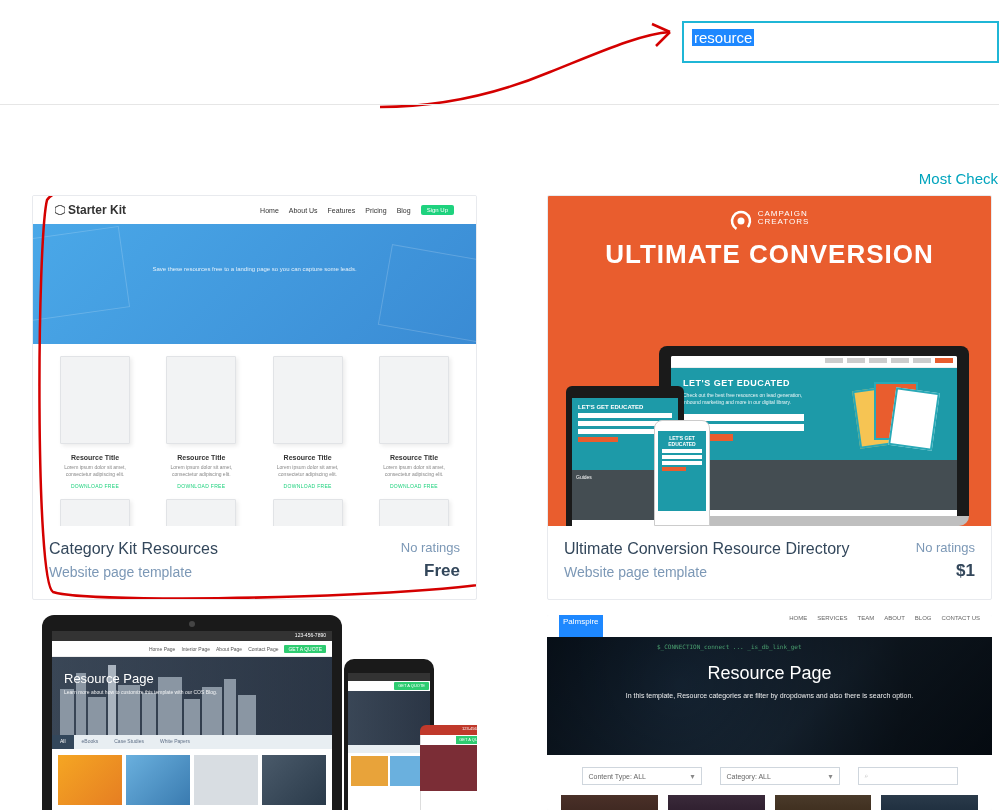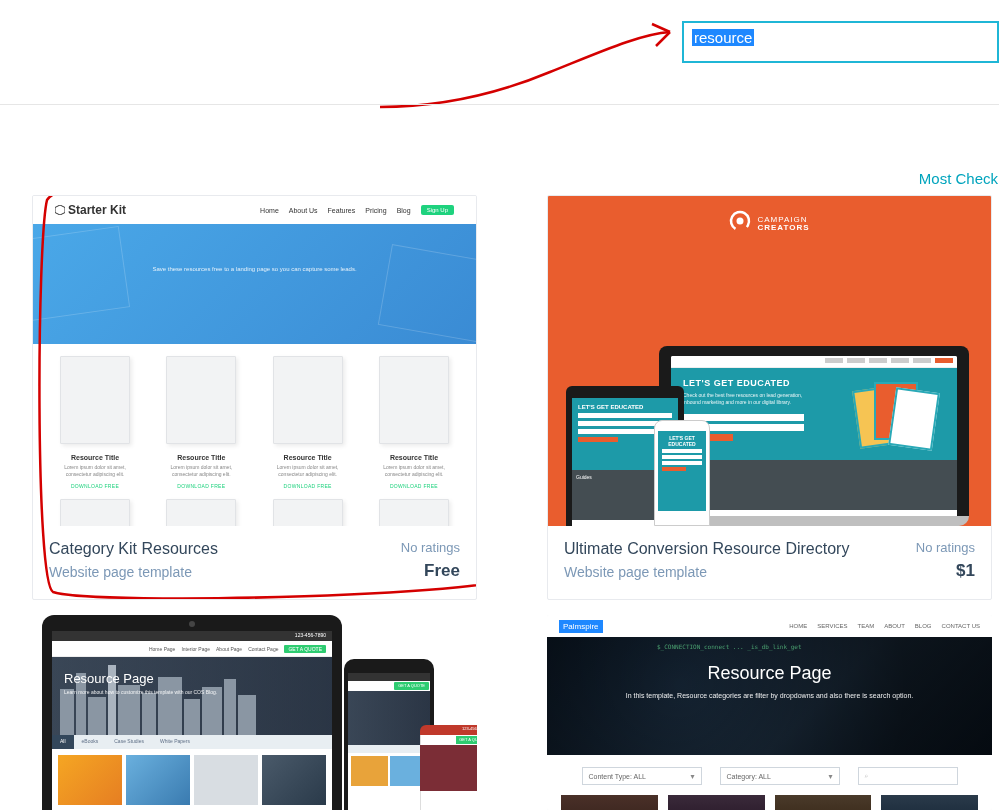--- a/index.html
+++ b/index.html
@@ -170,21 +170,21 @@
   .sk-btn { text-align: center; font-size: 5px; color: #1ed27e; margin-top: 6px; letter-spacing: .3px; }
 
   
   .cc {
     width: 100%; height: 100%;
     background: #e95d2e;
     padding: 14px 24px 0;
     display: flex; flex-direction: column; align-items: center;
     position: relative;
   }
-  .cc-brand { display: flex; align-items: flex-end; gap: 6px; margin-bottom: 8px; }
+  .cc-brand { display: flex; align-items: flex-start; gap: 6px; margin-bottom: 8px; }
   .cc-brand-text { font-size: 8px; color: #fff; line-height: 1; letter-spacing: 1px; }
   .cc-title {
     color: #fff; font-weight: 800; text-align: center;
     font-size: 26px; letter-spacing: 1px; line-height: 1.15;
   }
   .cc-stage { position: absolute; bottom: 0; left: 0; right: 0; height: 190px; }
   .cc-laptop {
     position: absolute; bottom: 0; right: 22px;
     width: 310px;
   }
@@ -298,21 +298,21 @@
   }
   .rp-phn-top{ height:10px; background:#c0392b; border-radius:6px 6px 0 0; color:#fff; font-size:4px; text-align:right; padding:1px 3px;}
   .rp-phn-bar{ height:10px; background:#fff; border-left:1px solid #ddd; display:flex; justify-content:flex-end;}
   .rp-phn-bar span{ background:#2ecc71; color:#fff; font-size:4px; padding:1px 3px; margin:1px;}
   .rp-phn-hero{ height:46px; background:#7b2d36; }
   .rp-phn-body{ background:#fff; height:34px; border:1px solid #ddd; border-top:0;}
 
   
   .pl{ width:100%; height:100%; background:#fff; overflow:hidden; }
   .pl-nav{
-    height:22px; display:flex; justify-content:space-between; align-items:center;
+    height:22px; display:flex; justify-content:space-between; 
     padding:0 12px; font-size:6px; color:#666;
   }
   .pl-brand{ background:#1e88ff; color:#fff; padding:2px 4px; font-size:8px;}
   .pl-links{ display:flex; gap:10px; }
   .pl-hero{
     height:118px;
     background:
       radial-gradient(circle at 30% 40%, rgba(0,0,0,0) 0%, rgba(0,0,0,.5) 70%),
       linear-gradient(135deg,#0a1521 0%, #1a2a3a 60%, #0a1521 100%);
     color:#fff; text-align:center; padding-top:26px;
@@ -440,24 +440,25 @@
   <div class="card card2">
     <div class="thumb">
       <div class="cc">
         <div class="cc-brand">
           <svg width="22" height="22" viewBox="0 0 22 22">
             <circle cx="11" cy="11" r="9" fill="none" stroke="#fff" stroke-width="2.5" stroke-dasharray="44 14" transform="rotate(120 11 11)"></circle>
             <circle cx="11" cy="11" r="3.5" fill="#fff"></circle>
           </svg>
           <div>
             <div class="cc-brand-text">CAMPAIGN</div>
-            <div class="cc-brand-text" style="font-weight:700;">CREATORS</div>
+            <div class="cc-brand-text" style="font-weight:400;">CREATORS</div>
           </div>
         </div>
         <div class="cc-title">
+          <div>ULTIMATE CONVERSION</div>
         </div>
         <div class="cc-stage">
           <div class="cc-laptop">
             <div class="cc-screen">
               <div class="cc-inner">
                 <div class="cc-nav">
                     <span></span>
                     <span></span>
                     <span></span>
                     <span></span>

